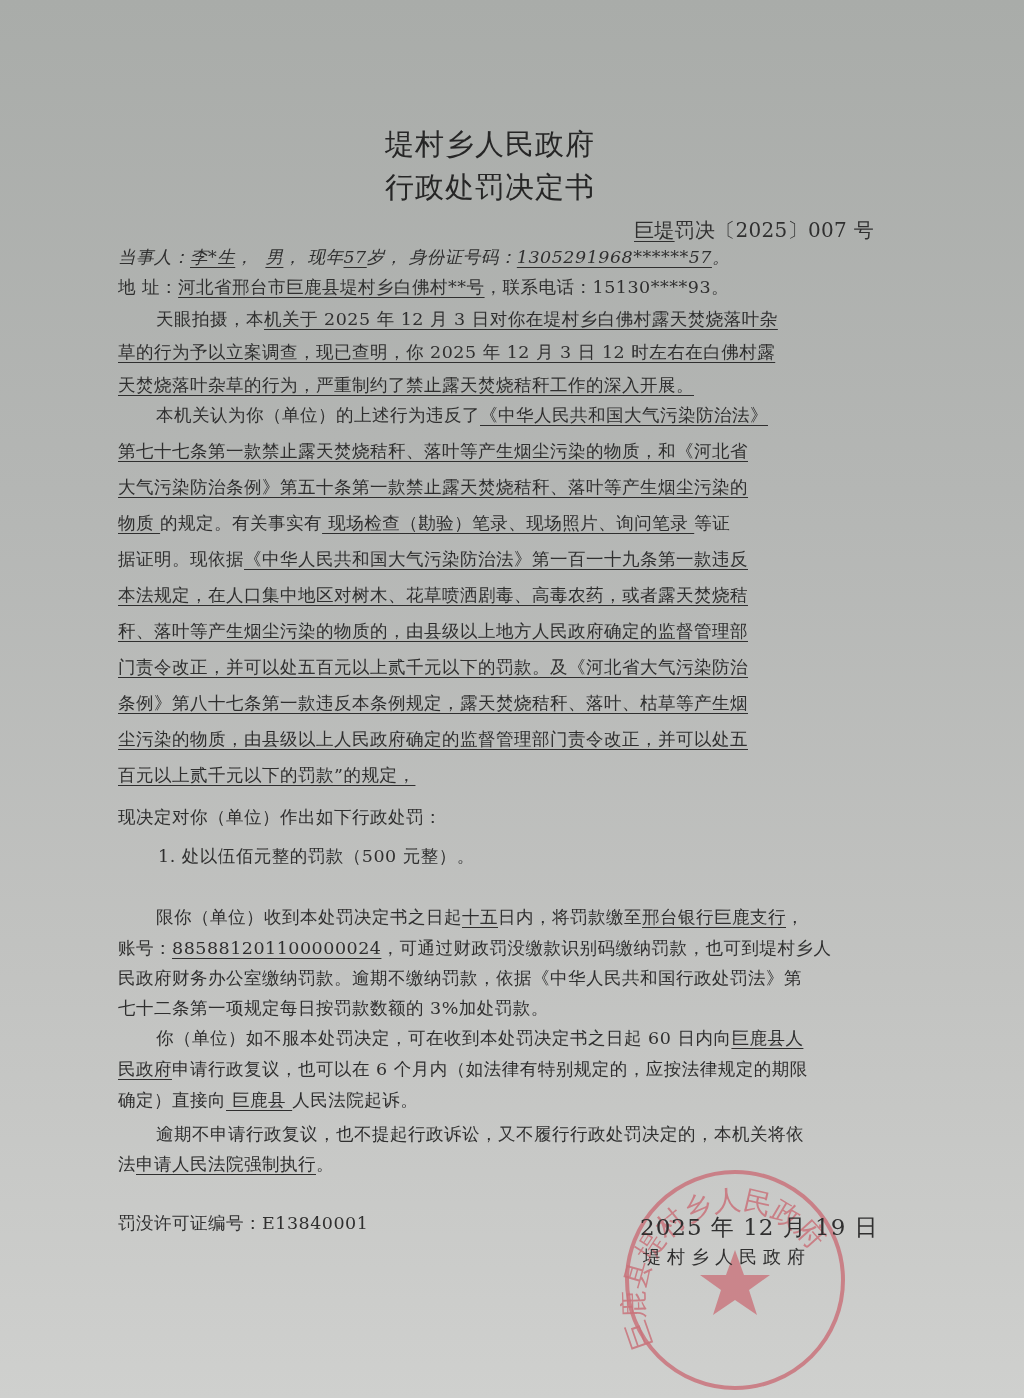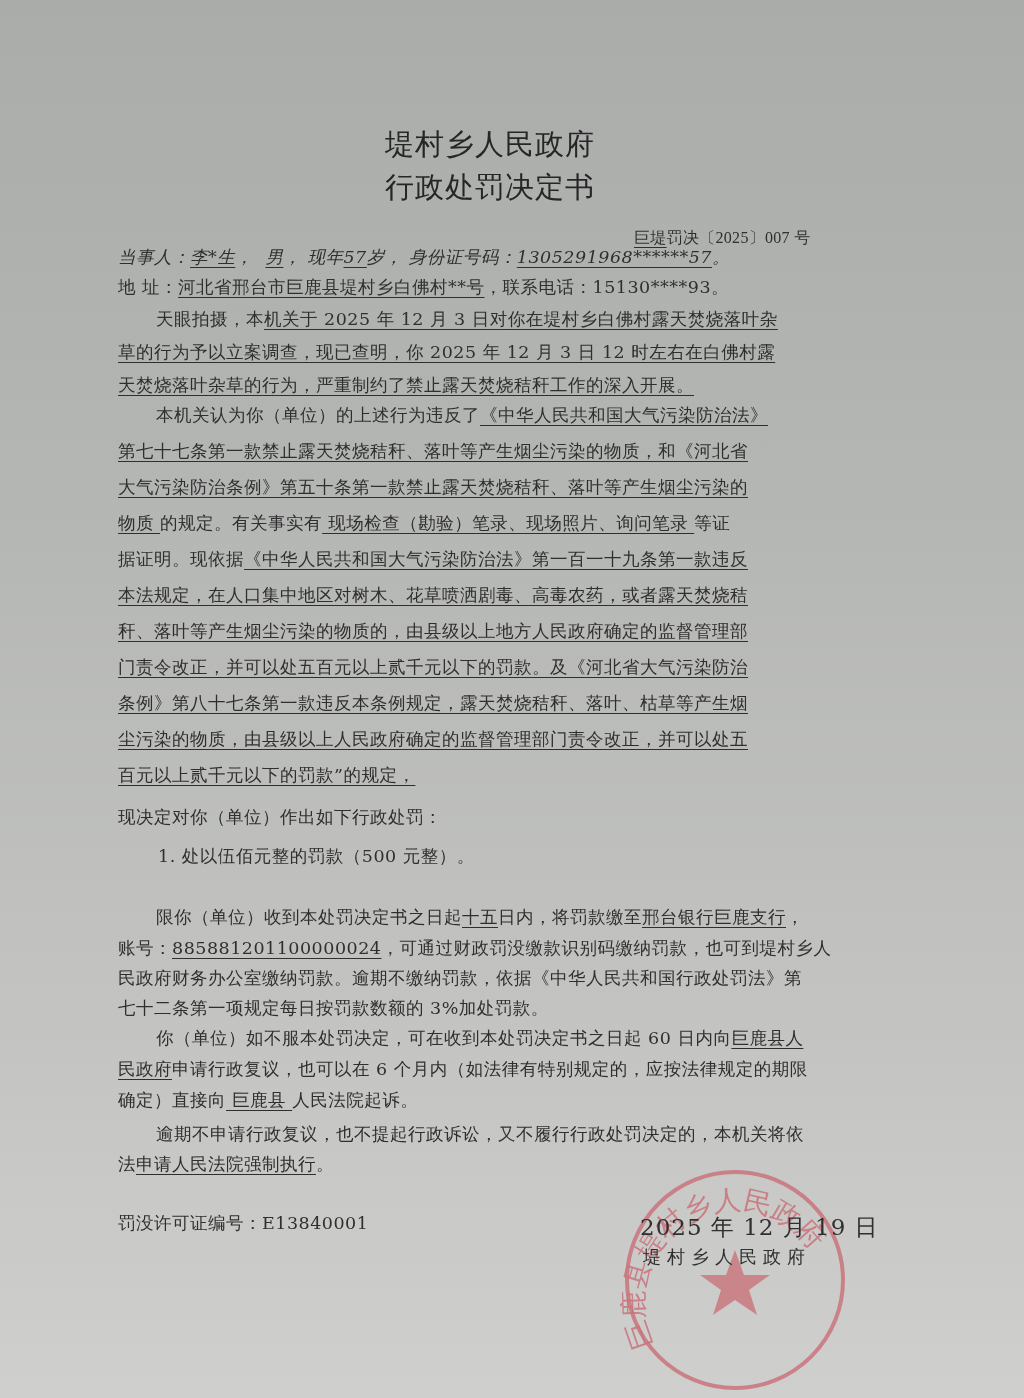--- a/index.html
+++ b/index.html
@@ -18,21 +18,21 @@
     }
     .title.t1 { top:125px; left:-22px; }
     .title.t2 { top:168px; left:-22px; }
     .line {
       position:absolute; left:118px; width:760px;
       font-size:17.5px; line-height:22px; white-space:nowrap;
       letter-spacing:0.5px;
     }
     .u { text-decoration: underline; text-decoration-thickness:1px; text-underline-offset:4px; }
     .ind { padding-left:38px; }
-    .docno { position:absolute; top:228px; left:634px; font-size:16px; letter-spacing:0.3px;font-family:Liberation Serif, serif; }
+    .docno { position:absolute; top:217px; left:634px; font-size:20px; letter-spacing:0.3px; }
     .seal {
       position:absolute; left:620px; top:1165px; width:230px; height:230px;
     }
     .seal svg { width:100%; height:100%; }
     .sign-org { position:absolute; left:643px; top:1245px; font-size:18px; letter-spacing:6px; }
     .sign-date { position:absolute; left:640px; top:1212px; font-size:23px; letter-spacing:1px; }
   </style>
 </head>
 <body>
 

